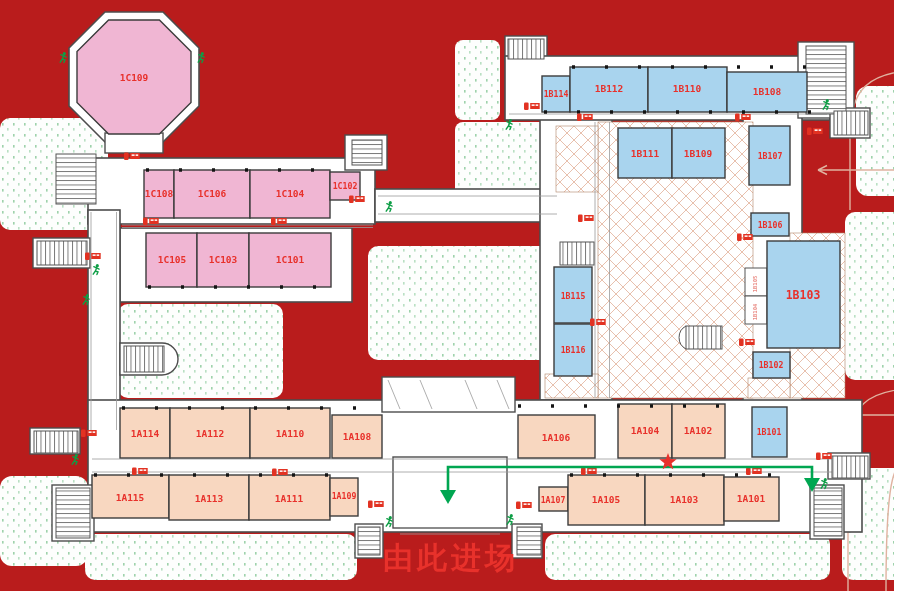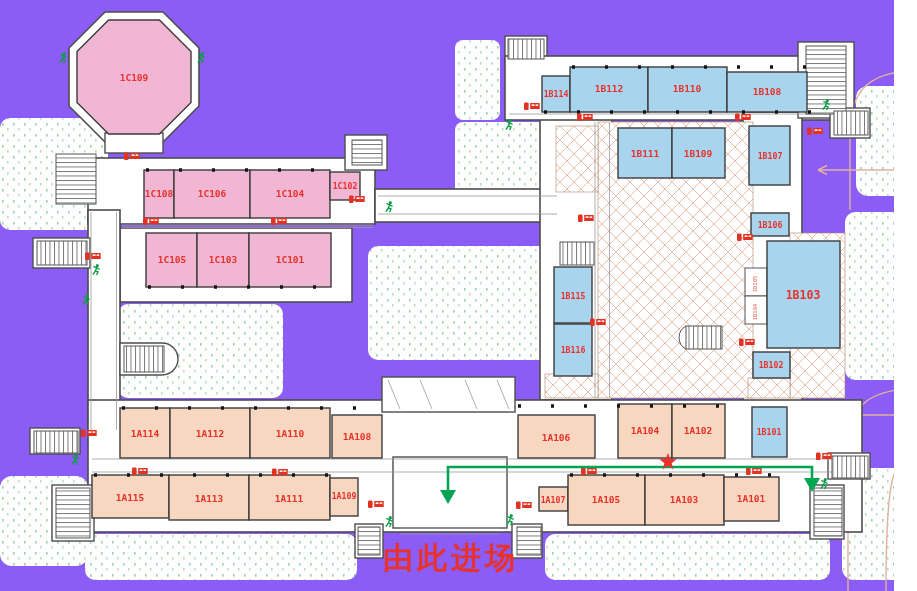--- a/index.html
+++ b/index.html
@@ -1,16 +1,16 @@
 <!DOCTYPE html>
 <html><head>
 <meta charset="utf-8">
 <style>
   html,body{margin:0;padding:0;background:#fff;}
-  .stage{position:relative;width:894px;height:591px;overflow:hidden;background:#8b5cf6;
+  .stage{position:relative;width:894px;height:591px;overflow:hidden;background:#b91c1c;
          font-family:"DejaVu Sans",sans-serif;}
   svg{display:block;}
   .slab{fill:#ffffff;stroke:#4d4d4d;stroke-width:1.6;}
   .pod{fill:#ffffff;stroke:#4d4d4d;stroke-width:1.4;}
   .room{stroke:#3c3c3c;stroke-width:1.4;}
   .roomA{fill:#f8d7c0;}
   .roomB{fill:#a9d4ee;}
   .roomC{fill:#f0b6d3;}
   .roomW{fill:#ffffff;stroke:#555;stroke-width:1;}
   .lbl{font:bold 9.5px "DejaVu Sans Mono",monospace;fill:#e8312b;text-anchor:middle;}

